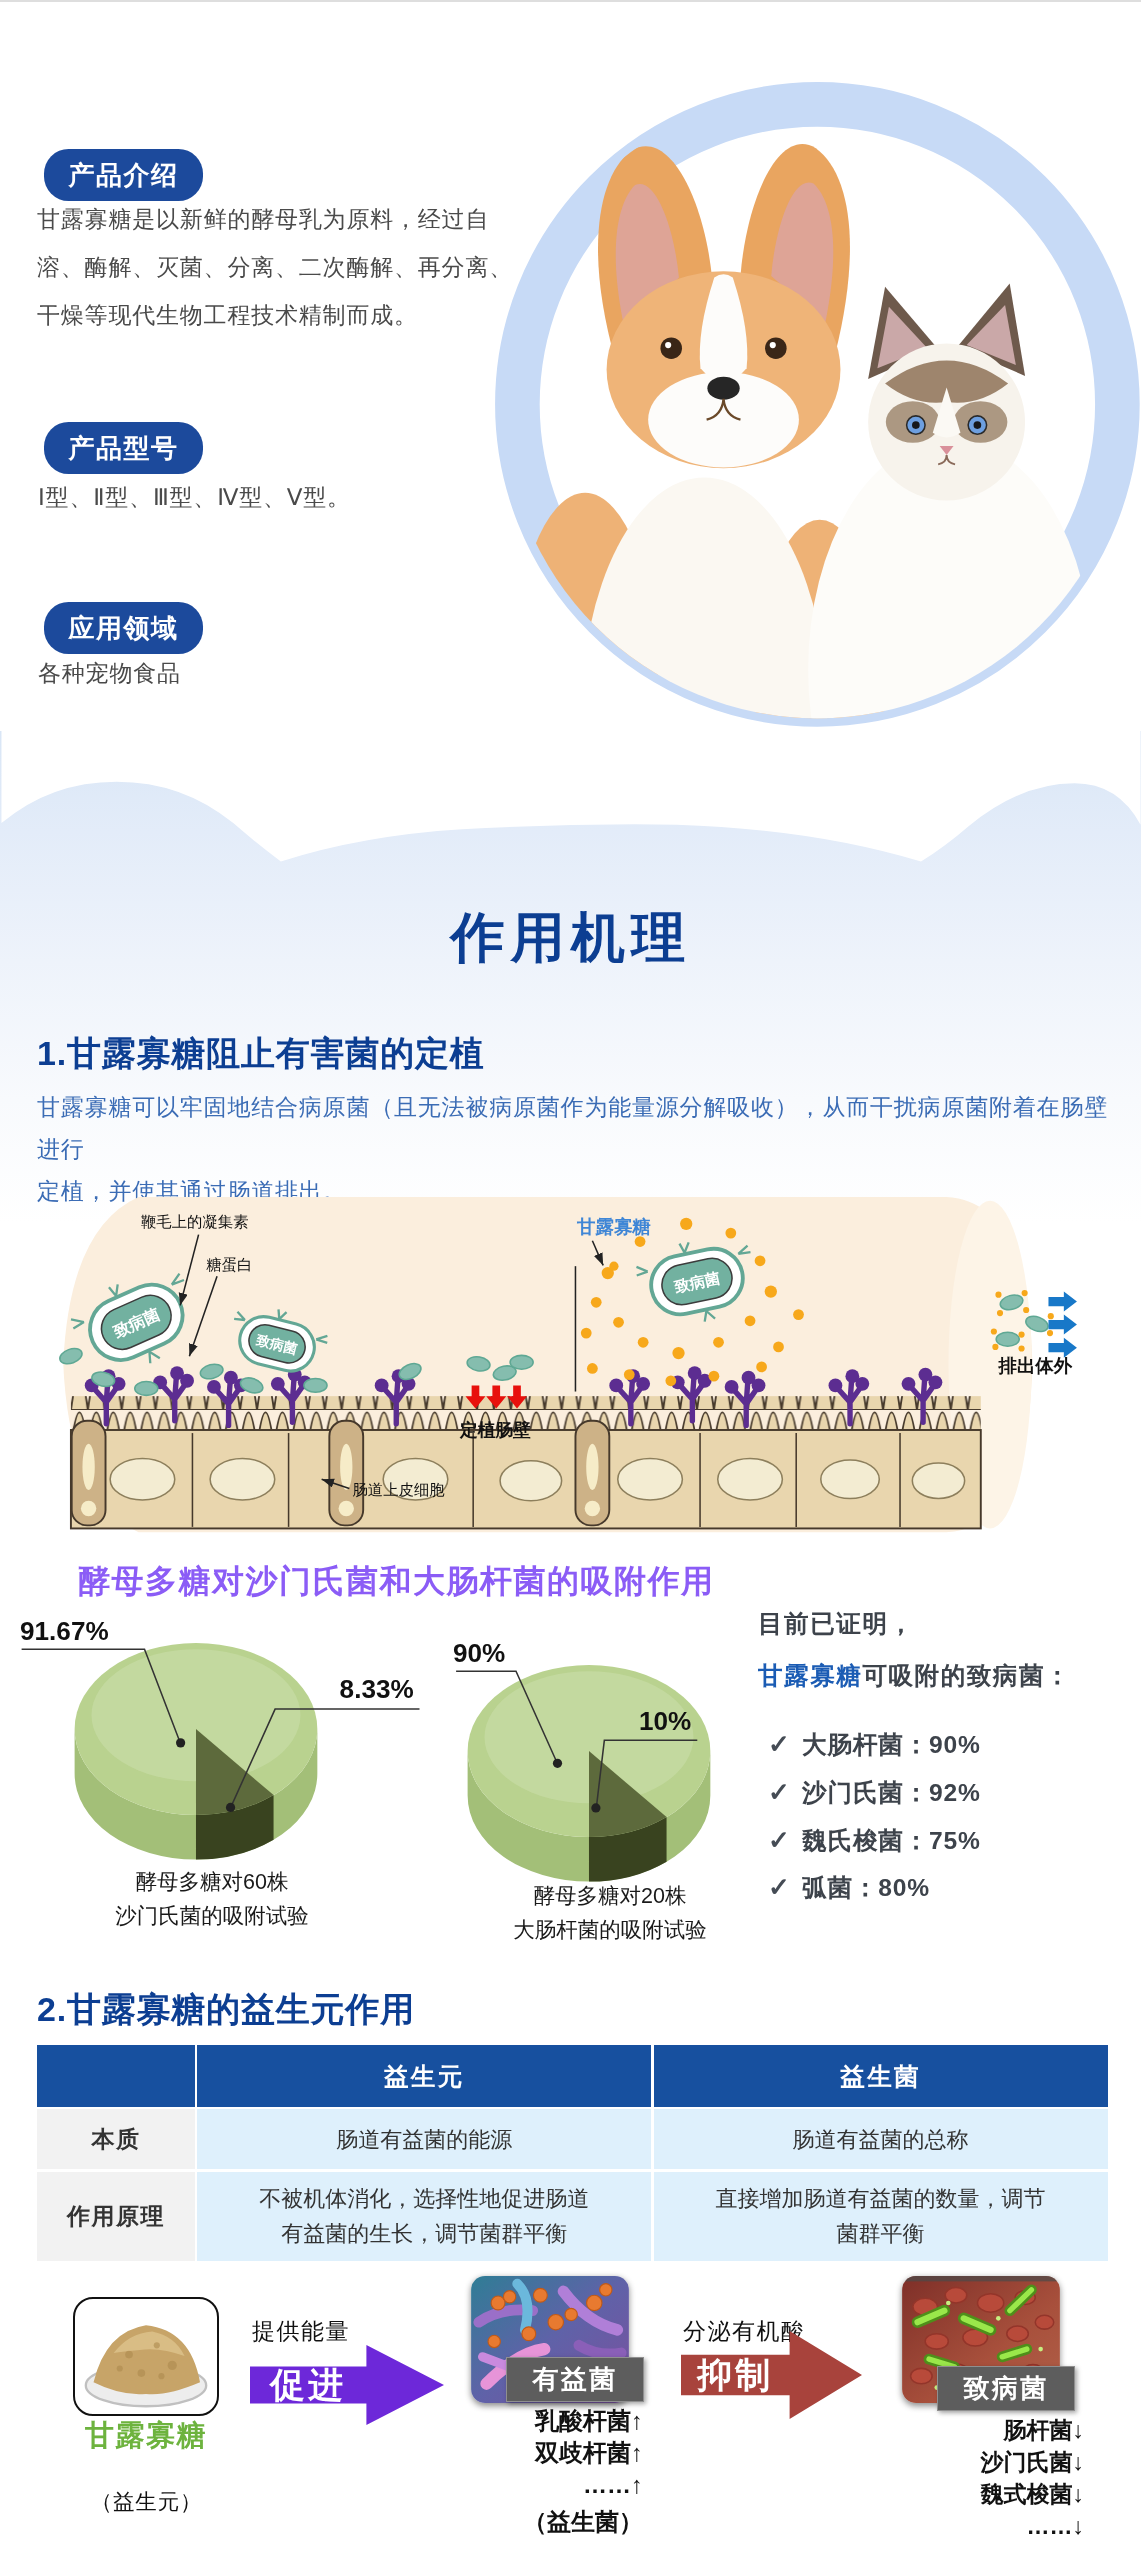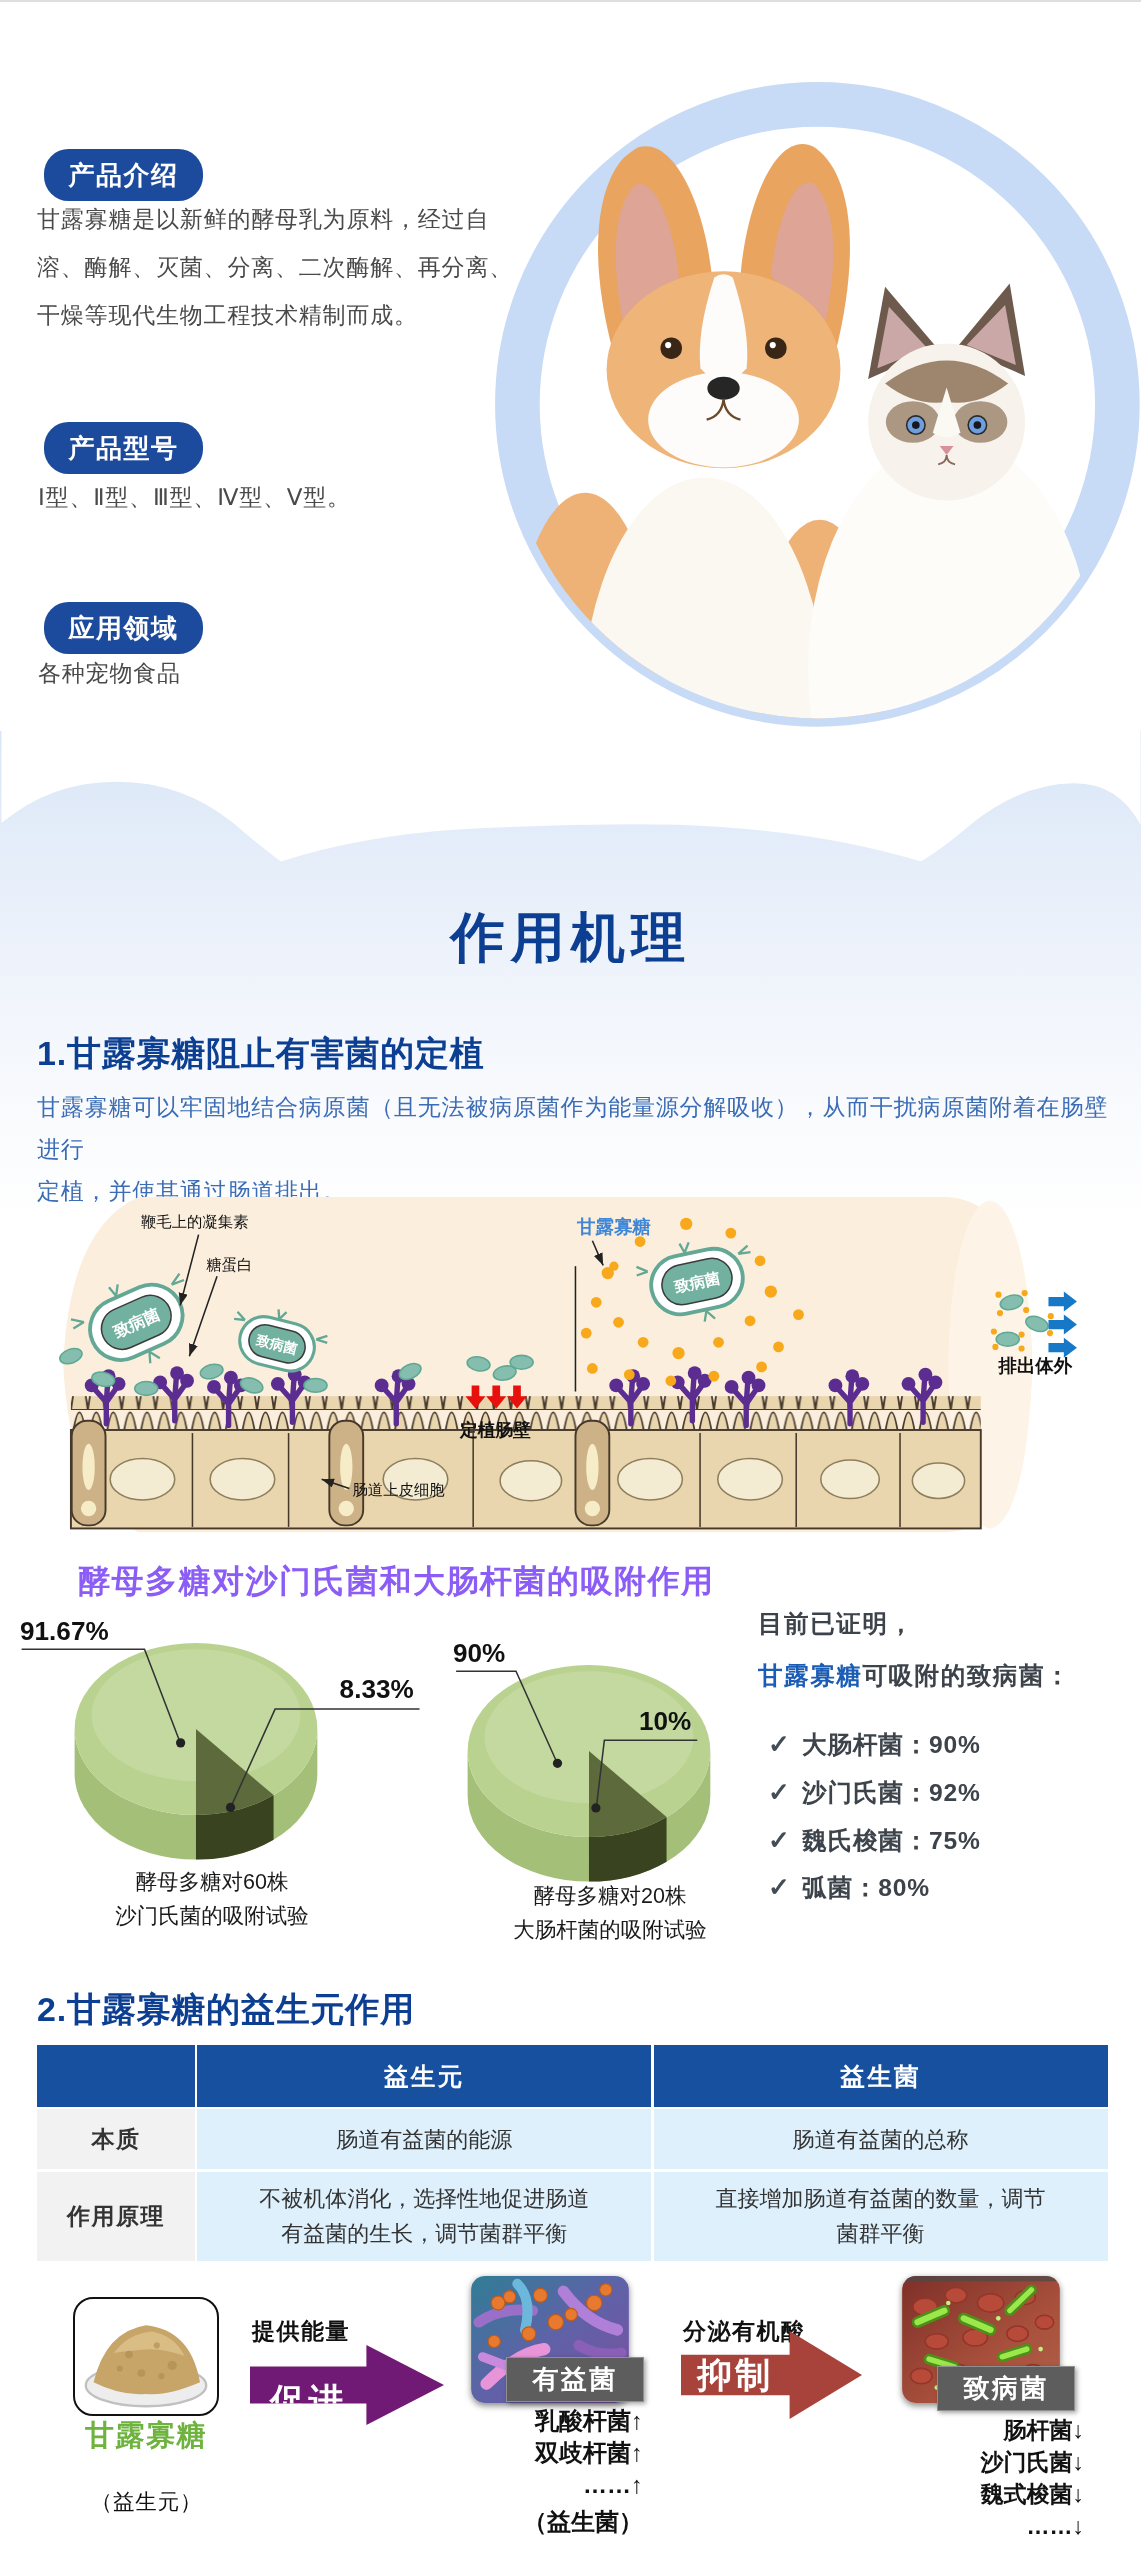--- a/index.html
+++ b/index.html
@@ -24,23 +24,23 @@
   .check-mark { color:#454c55; font-size:26px; font-weight:bold; }
   .check-text { color:#3d434b; font-size:24.6px; font-weight:bold; letter-spacing:0.8px; }
   .ptable { left:37px; top:2045px; width:1071px; display:grid; grid-template-columns:158px 454px 454px;
             grid-template-rows:62px 60px 89px; gap:2.3px; }
   .ptable .hcell { background:#17509f; color:#fff; font-size:24.6px; font-weight:bold;
                    display:flex; align-items:center; justify-content:center; letter-spacing:2.3px; }
   .ptable .lcell { background:#f2f2f2; color:#333; font-size:23px; font-weight:600;
                    display:flex; align-items:center; justify-content:center; letter-spacing:1.5px; }
   .ptable .dcell { background:#def0fc; color:#333; font-size:22px; line-height:35px; white-space:pre-line;
                    display:flex; align-items:center; justify-content:center; text-align:center; }
-  .flow-label { color:#111; font-size:23px; font-weight:bold; letter-spacing:1.5px; }
-  .arrow-green { background:#701a75; clip-path:polygon(0 27%,60% 27%,60% 0,100% 50%,60% 100%,60% 73%,0 73%);
-                 display:flex; align-items:flex-end; }
+  .flow-label { color:#111; font-size:23px; font-weight:normal; letter-spacing:1.5px; }
+  .arrow-green { background:#6d28d9; clip-path:polygon(0 27%,60% 27%,60% 0,100% 50%,60% 100%,60% 73%,0 73%);
+                 display:flex; align-items:center; }
   .arrow-red { background:#a8433c; clip-path:polygon(0 27%,60% 27%,60% 0,100% 50%,60% 100%,60% 73%,0 73%);
                display:flex; align-items:center; }
   .arrow-word { color:#fff; font-size:35px; font-weight:bold; letter-spacing:3.1px; width:60%; text-align:center; }
   .micro-box { border-radius:14px; overflow:hidden; box-shadow:0 2.3px 6.2px rgba(0,0,0,0.45); }
   .gray-tag { background:#5d5d5d; border:1.5px solid #8f8f8f; color:#fff; font-size:26px; font-weight:bold;
               display:flex; align-items:center; justify-content:center; letter-spacing:2.3px;
               box-shadow:1.5px 2.3px 4.6px rgba(0,0,0,0.35); }
   .flow-list { text-align:right; color:#111; font-size:24px; font-weight:bold; line-height:32px; }
   .source-label { color:#6db33e; font-size:29px; font-weight:bold; letter-spacing:1.5px; text-align:center; }
   .source-sub { color:#111; font-size:21.5px; text-align:center; letter-spacing:0.8px; }

